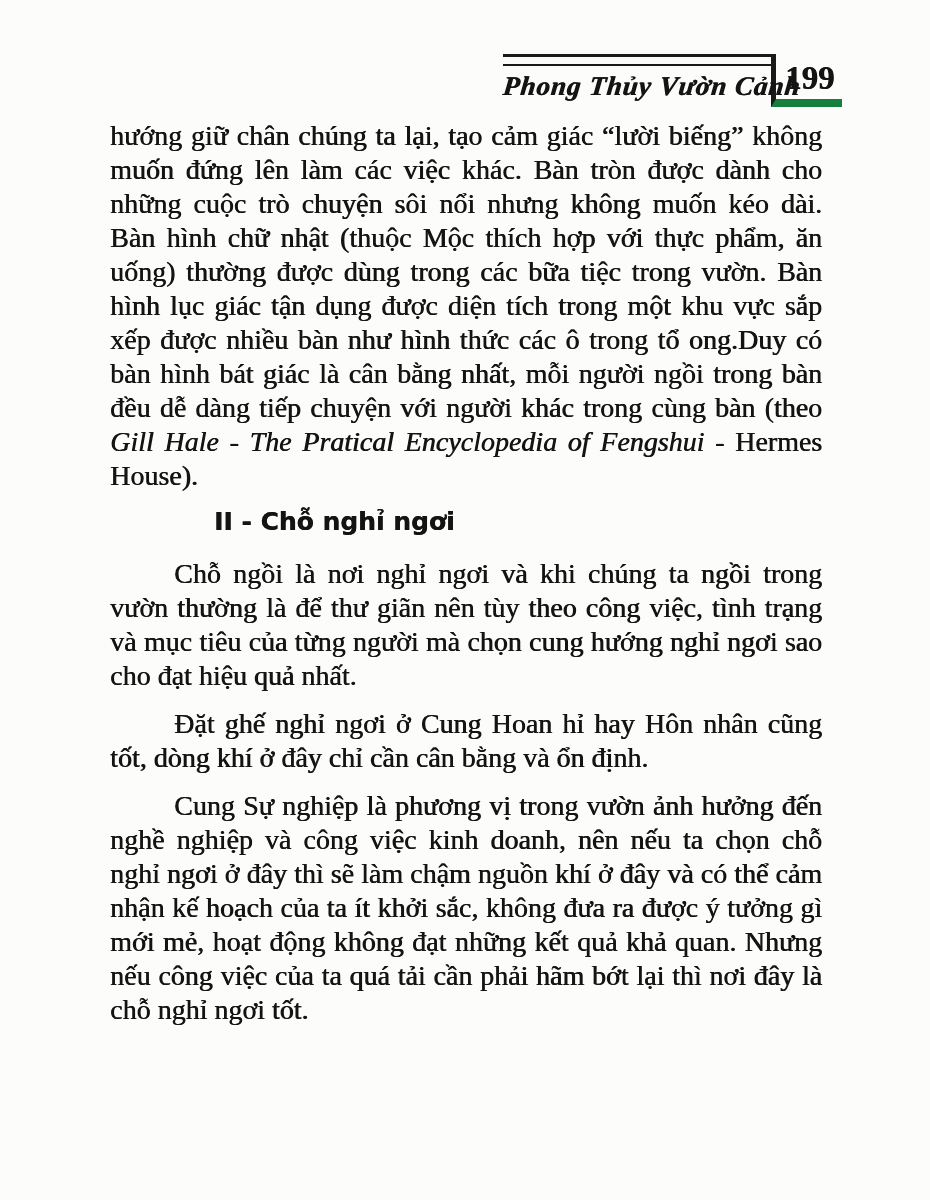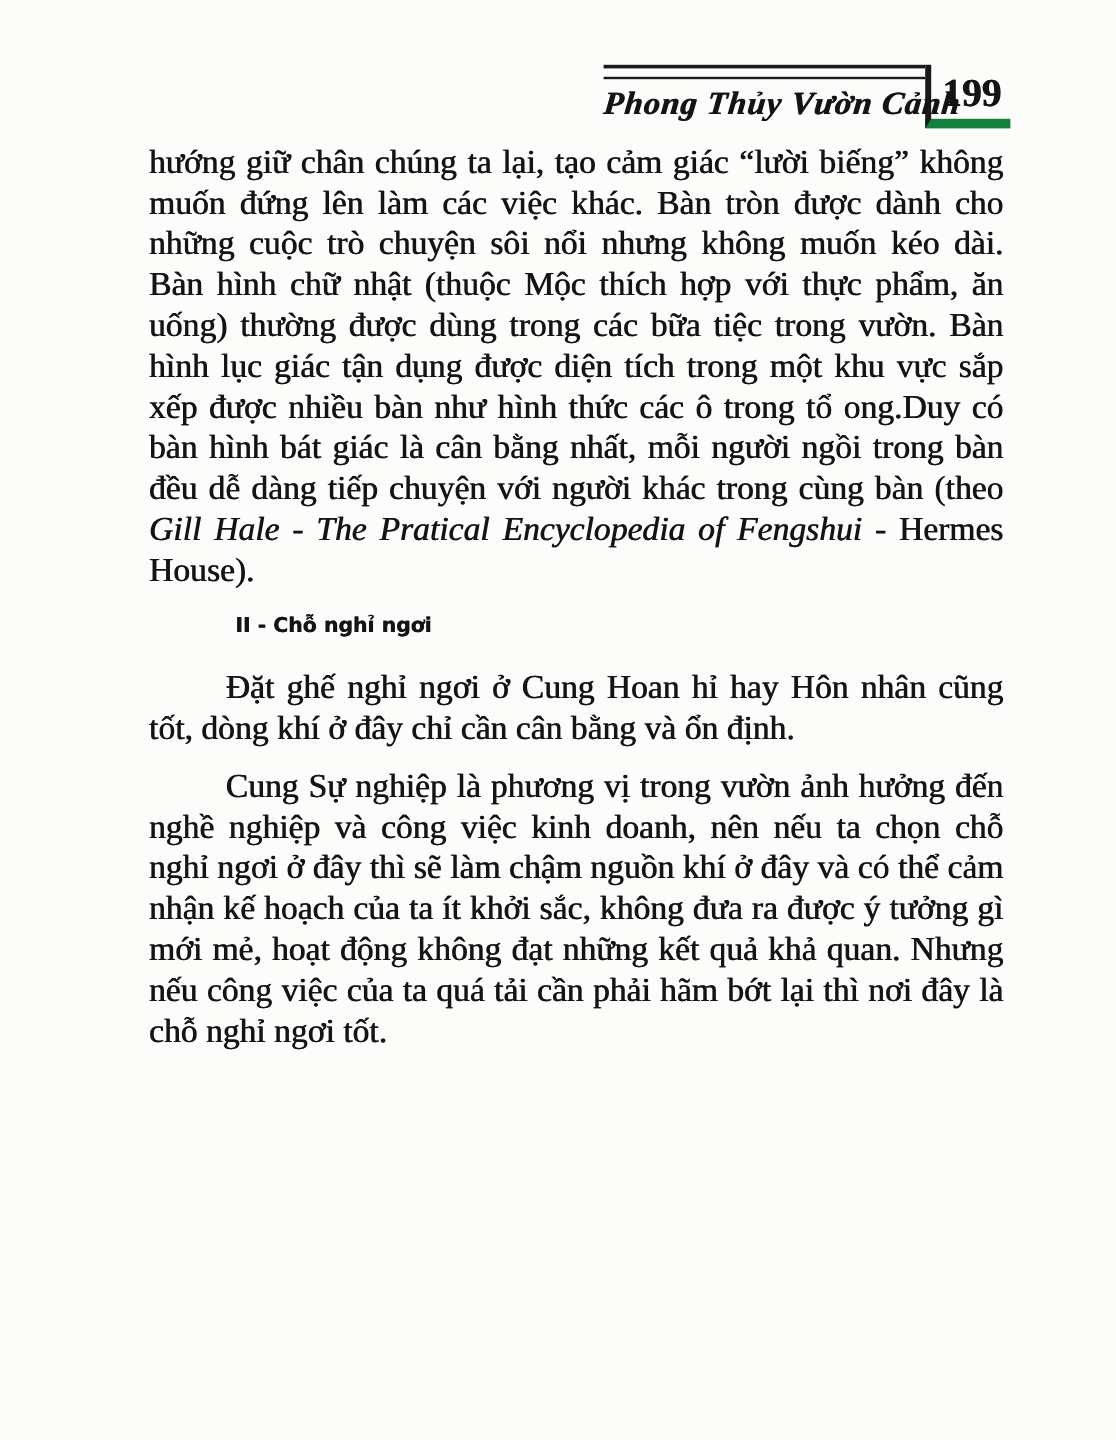--- a/index.html
+++ b/index.html
@@ -50,39 +50,39 @@
     font-size: 33px;
     line-height: 40px;
     padding: 4px 7px 1px 9px;
     text-shadow: 0.5px 0 0 currentColor;
   }
 
   
   .body-text {
     position: absolute;
     top: 119px;
-    left: 124px;
+    left: 110px;
     width: 712px;
     font-size: 28px;
     line-height: 34px;
     text-align: justify;
     text-shadow: 0.6px 0 0 currentColor;
   }
   .body-text p {
     margin: 0 0 14px 0;
     text-indent: 64px;
   }
   .body-text p.continuation { text-indent: 0; }
   .cite { font-style: italic; }
   .section-heading {
     font-family: "DejaVu Sans", "Liberation Sans", sans-serif;
     font-weight: bold;
-    font-size: 17px;
+    font-size: 25px;
     line-height: 30px;
-    margin: 4px 0 20px 72px;
+    margin: 4px 0 20px 104px;
     text-shadow: 0.4px 0 0 currentColor;
   }
 </style>
 </head>
 <body>
 
 <div class="page">
 
   <div class="hdr">
     <div class="hdr-left">
@@ -91,20 +91,21 @@
     </div>
     <div class="hdr-pagenum">199</div>
   </div>
 
   <div class="body-text">
 
     <p class="continuation"><span>hướng giữ chân chúng ta lại, tạo cảm giác “lười biếng” không muốn đứng lên làm các việc khác. Bàn tròn được dành cho những cuộc trò chuyện sôi nổi nhưng không muốn kéo dài. Bàn hình chữ nhật (thuộc Mộc thích hợp với thực phẩm, ăn uống) thường được dùng trong các bữa tiệc trong vườn. Bàn hình lục giác tận dụng được diện tích trong một khu vực sắp xếp được nhiều bàn như hình thức các ô trong tổ ong.Duy có bàn hình bát giác là cân bằng nhất, mỗi người ngồi trong bàn đều dễ dàng tiếp chuyện với người khác trong cùng bàn (theo </span><span class="cite">Gill Hale</span><span> - </span><span class="cite">The Pratical Encyclopedia of Fengshui</span><span> - Hermes House).</span></p>
 
     <div class="section-heading">II - Chỗ nghỉ ngơi</div>
 
+    <p>Chỗ ngồi là nơi nghỉ ngơi và khi chúng ta ngồi trong vườn thường là để thư giãn nên tùy theo công việc, tình trạng và mục tiêu của từng người mà chọn cung hướng nghỉ ngơi sao cho đạt hiệu quả nhất.</p>
 
     <p>Đặt ghế nghỉ ngơi ở Cung Hoan hỉ hay Hôn nhân cũng tốt, dòng khí ở đây chỉ cần cân bằng và ổn định.</p>
 
     <p>Cung Sự nghiệp là phương vị trong vườn ảnh hưởng đến nghề nghiệp và công việc kinh doanh, nên nếu ta chọn chỗ nghỉ ngơi ở đây thì sẽ làm chậm nguồn khí ở đây và có thể cảm nhận kế hoạch của ta ít khởi sắc, không đưa ra được ý tưởng gì mới mẻ, hoạt động không đạt những kết quả khả quan. Nhưng nếu công việc của ta quá tải cần phải hãm bớt lại thì nơi đây là chỗ nghỉ ngơi tốt.</p>
 
 
   </div>
 </div>
 
 </body></html>

